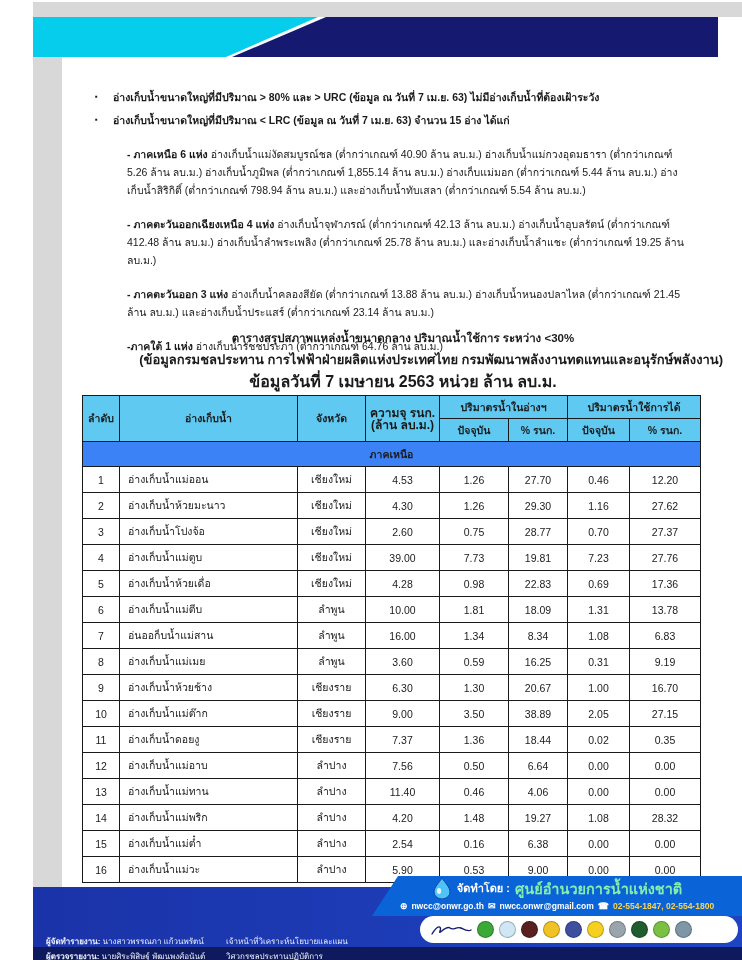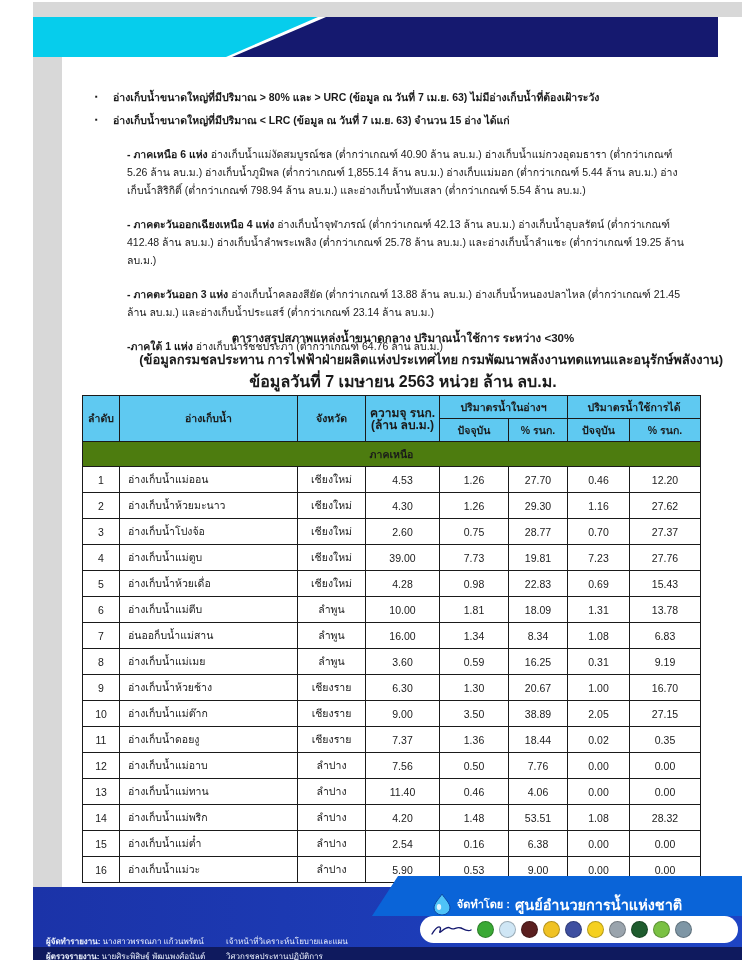--- a/index.html
+++ b/index.html
@@ -27,36 +27,36 @@
   .tbl-title{font-size:11.5px;line-height:22px;}
   .tbl-subtitle{font-size:13px;line-height:22px;text-align:right;}
   .tbl-date{font-size:16px;line-height:22px;}
 
   
   table.main{position:absolute;left:82px;top:395px;width:618px;border-collapse:collapse;
     table-layout:fixed;font-size:10.5px;}
   table.main th,table.main td{border:1px solid #1a1a1a;padding:0 2px;overflow:hidden;white-space:nowrap;}
   table.main thead th{background:#5fc9f1;font-weight:bold;height:22px;}
   table.main .cap2{font-size:12px;line-height:12px;}
-  td.section{background:#4d7c0f;font-weight:bold;text-align:center;height:24px;}
+  td.section{background:#3b82f6;font-weight:bold;text-align:center;height:24px;}
   table.main tbody td{height:25px;text-align:center;background:#ffffff;}
   table.main tbody td.name{text-align:left;padding-left:8px;}
 
   
   .footer-band{position:absolute;left:33px;top:887px;width:709px;height:60px;
     background:linear-gradient(90deg,#1b33a8,#1e44c4);}
   .footer-bottom{position:absolute;left:33px;top:947px;width:709px;height:13px;background:#0f1a5e;}
   .footer-left{position:absolute;left:46px;top:934px;width:330px;color:#eef3ff;font-size:8px;
     line-height:15px;display:grid;grid-template-columns:178px 150px;column-gap:2px;}
   .footer-left b{font-weight:bold;}
   .made-box{position:absolute;left:372px;top:876px;width:370px;height:40px;background:#0a64d8;
     clip-path:polygon(26px 0,100% 0,100% 100%,0 100%);}
-  .made-line{display:flex;align-items:center;justify-content:center;height:22px;gap:5px;padding-top:17px;}
+  .made-line{display:flex;align-items:center;justify-content:center;height:22px;gap:5px;padding-top:1px;}
   .made-label{color:#ffffff;font-weight:bold;font-size:11px;}
-  .made-org{color:#ffffff;font-weight:bold;font-size:14.5px;}
+  .made-org{color:#86efac;font-weight:bold;font-size:14.5px;}
   .contact-line{display:flex;align-items:center;justify-content:center;gap:4px;height:14px;
     color:#ffffff;font-size:8.5px;font-weight:bold;}
   .contact-line .ico{font-size:9px;line-height:9px;color:#ffffff;}
   .contact-phone{color:#ffd34d;}
   .logo-pill{position:absolute;left:420px;top:916px;width:318px;height:27px;background:#ffffff;
     border-radius:14px;display:flex;align-items:center;gap:5px;padding:0 10px;box-sizing:border-box;}
   .agency-logo{width:15px;height:15px;border-radius:50%;flex:0 0 15px;border:1px solid rgba(0,0,0,.25);}
   .drop-svg{display:block;}
 </style>
 </head>
@@ -165,21 +165,21 @@
         <td>27.76</td>
       </tr>
       <tr>
         <td>5</td>
         <td class="name">อ่างเก็บน้ำห้วยเดื่อ</td>
         <td>เชียงใหม่</td>
         <td>4.28</td>
         <td>0.98</td>
         <td>22.83</td>
         <td>0.69</td>
-        <td>15.43</td>
+        <td>17.36</td>
       </tr>
       <tr>
         <td>6</td>
         <td class="name">อ่างเก็บน้ำแม่ตีบ</td>
         <td>ลำพูน</td>
         <td>10.00</td>
         <td>1.81</td>
         <td>18.09</td>
         <td>1.31</td>
         <td>13.78</td>
@@ -233,41 +233,41 @@
         <td>18.44</td>
         <td>0.02</td>
         <td>0.35</td>
       </tr>
       <tr>
         <td>12</td>
         <td class="name">อ่างเก็บน้ำแม่อาบ</td>
         <td>ลำปาง</td>
         <td>7.56</td>
         <td>0.50</td>
-        <td>7.76</td>
+        <td>6.64</td>
         <td>0.00</td>
         <td>0.00</td>
       </tr>
       <tr>
         <td>13</td>
         <td class="name">อ่างเก็บน้ำแม่ทาน</td>
         <td>ลำปาง</td>
         <td>11.40</td>
         <td>0.46</td>
         <td>4.06</td>
         <td>0.00</td>
         <td>0.00</td>
       </tr>
       <tr>
         <td>14</td>
         <td class="name">อ่างเก็บน้ำแม่พริก</td>
         <td>ลำปาง</td>
         <td>4.20</td>
         <td>1.48</td>
-        <td>53.51</td>
+        <td>19.27</td>
         <td>1.08</td>
         <td>28.32</td>
       </tr>
       <tr>
         <td>15</td>
         <td class="name">อ่างเก็บน้ำแม่ต๋ำ</td>
         <td>ลำปาง</td>
         <td>2.54</td>
         <td>0.16</td>
         <td>6.38</td>

